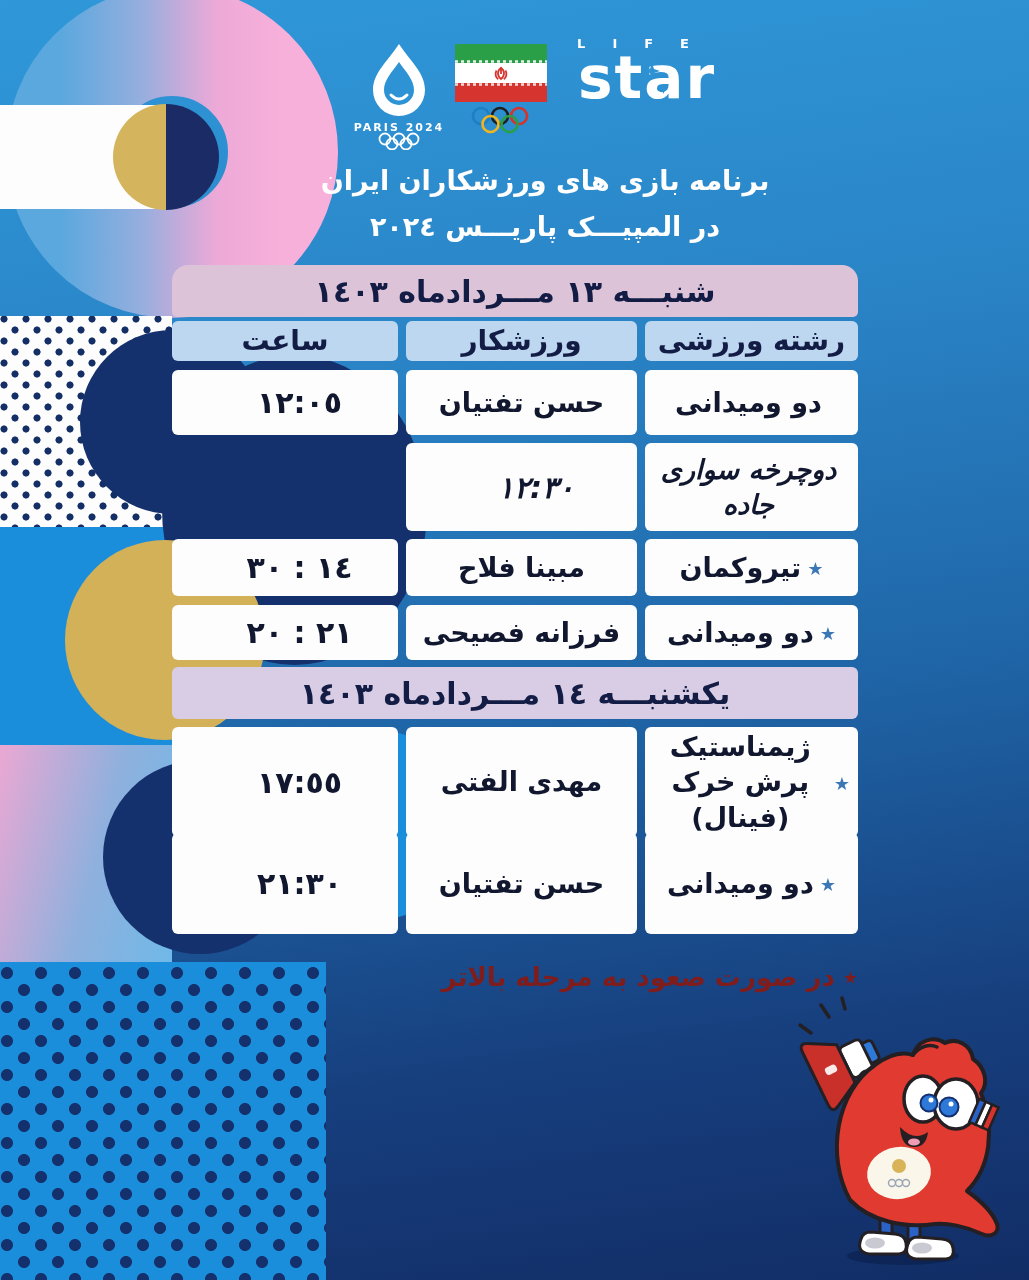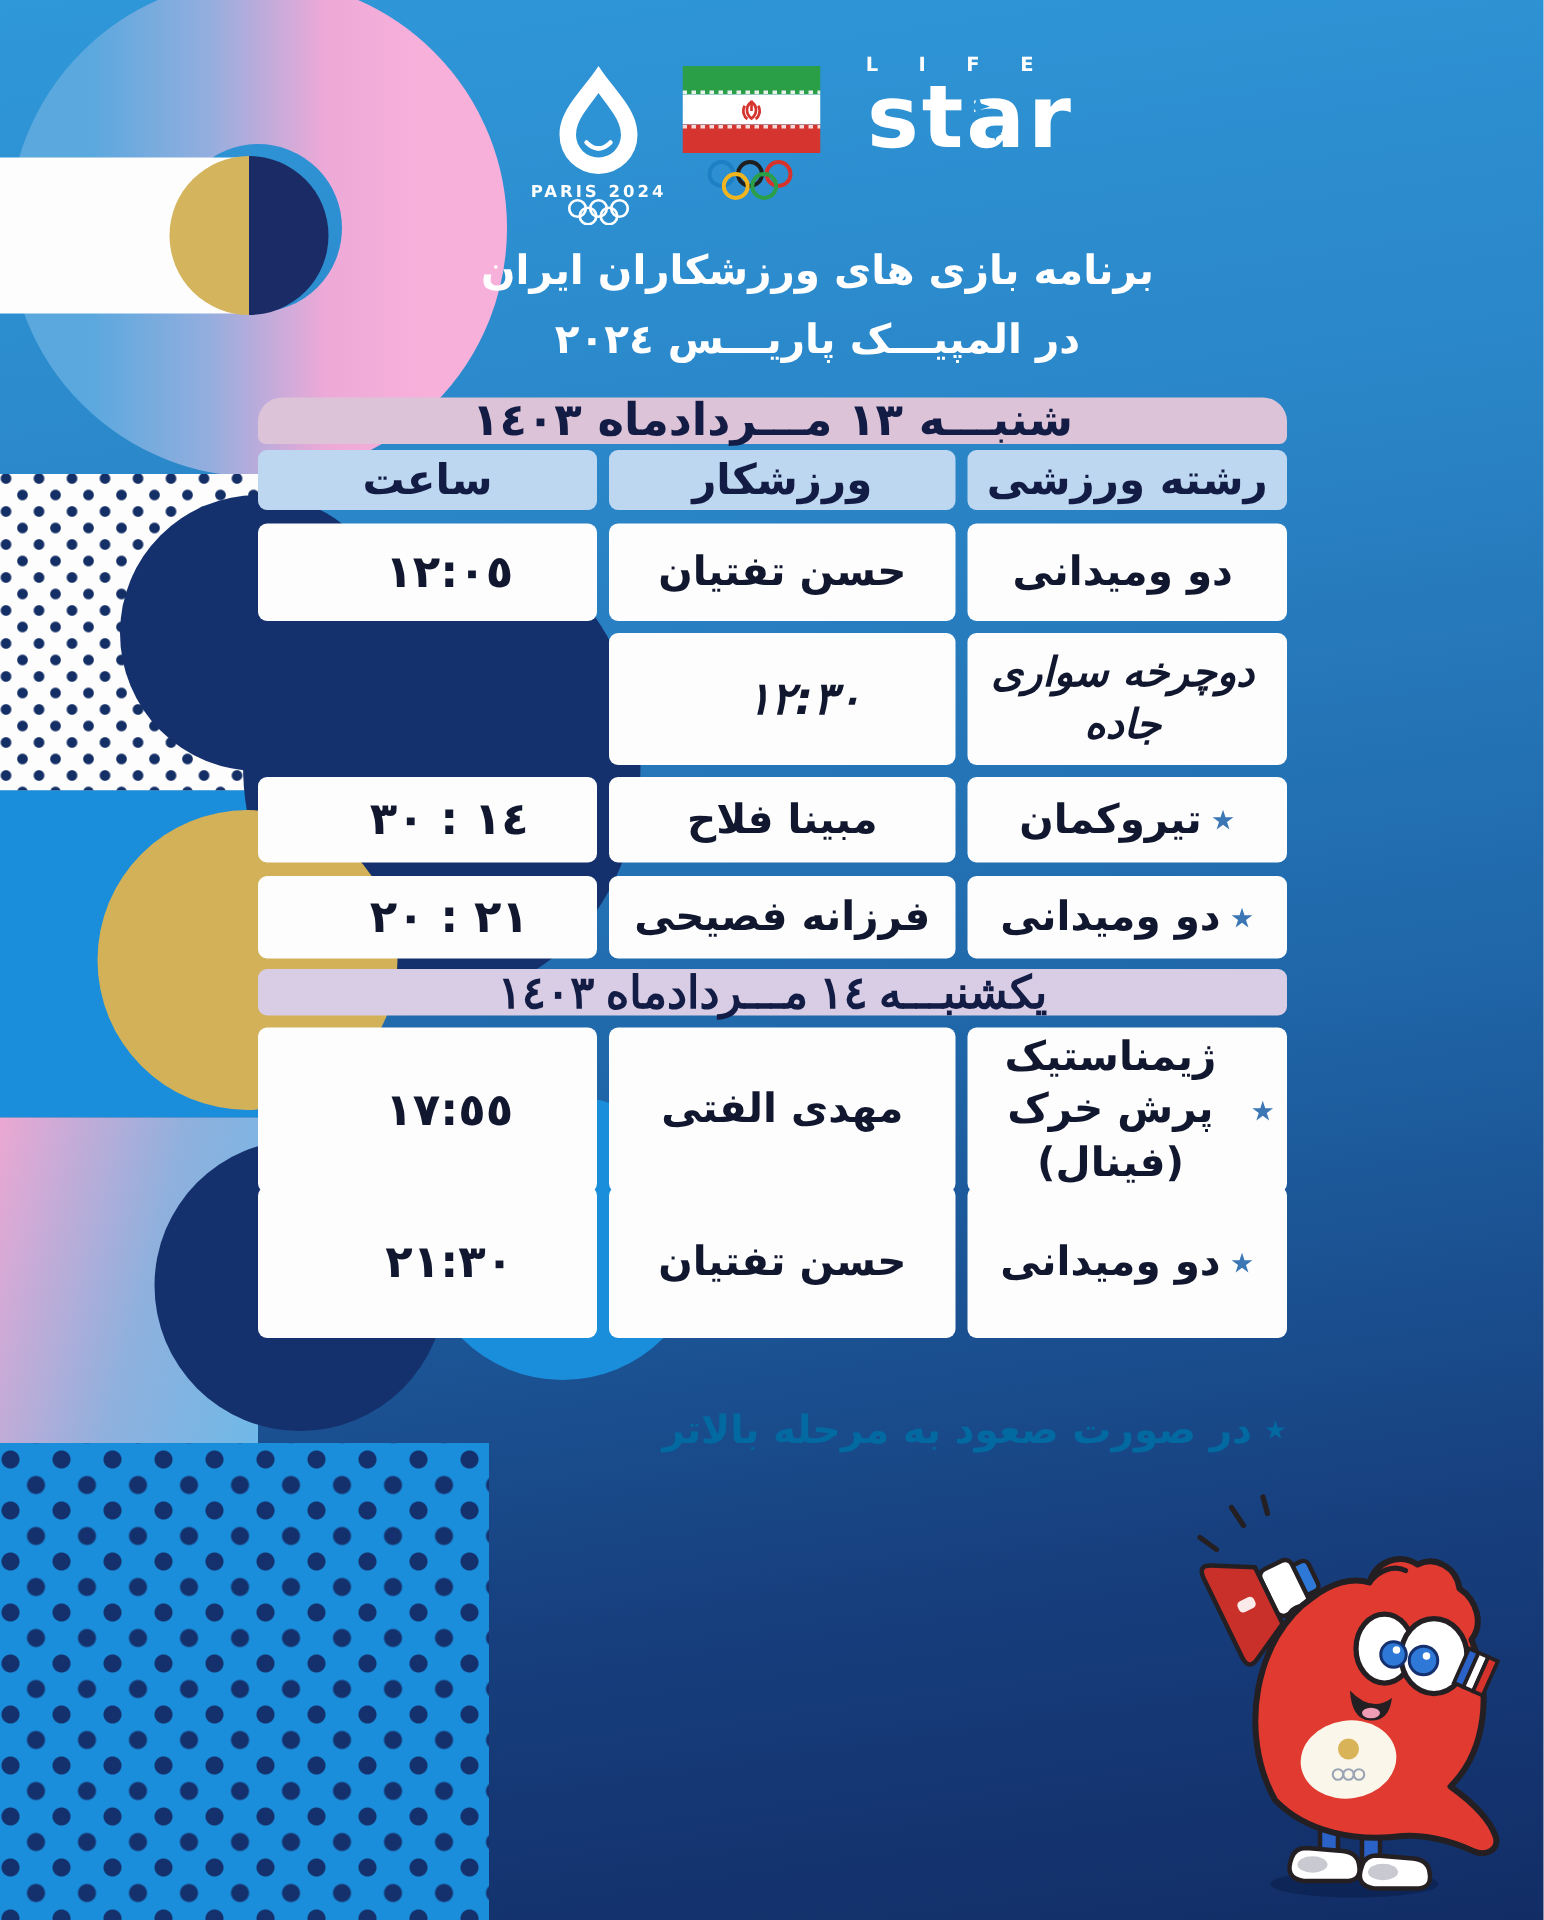--- a/index.html
+++ b/index.html
@@ -37,38 +37,38 @@
   .sparkle1{position:absolute;left:88px;top:14px;}
   .sparkle2{position:absolute;left:103px;top:36px;}
   .title-block{left:295px;top:162px;width:500px;text-align:center;color:#fff;direction:rtl;}
   .title-line1{font-size:27px;font-weight:bold;line-height:1.4;}
   .title-line2{font-size:27px;font-weight:bold;line-height:1.4;margin-top:8px;}
   
   .sched{left:172px;top:265px;width:686px;direction:rtl;}
   .t-row{display:grid;grid-template-columns:213px 231px 226px;column-gap:8px;}
   .cell{background:#fdfdfd;border-radius:6px;display:flex;align-items:center;justify-content:center;
     color:#10172e;font-weight:bold;text-align:center;padding:2px 8px;box-sizing:border-box;line-height:1.3;}
-  .day-band{background:#dcc3d8;border-radius:16px 16px 5px 5px;height:31px;display:flex;align-items:center;
+  .day-band{background:#dcc3d8;border-radius:16px 16px 5px 5px;height:52px;display:flex;align-items:center;
     justify-content:center;color:#131c44;font-size:30px;font-weight:bold;margin-bottom:4px;}
-  .day-band.second{background:#d8cde4;border-radius:6px;margin-bottom:8px;font-family:Liberation Serif, serif;}
+  .day-band.second{background:#d8cde4;border-radius:6px;margin-bottom:8px;}
   .head-row{margin-bottom:9px;}
   .head-row .cell{background:#bed7f1;color:#131c44;font-size:28px;height:48px;}
   .sport{font-size:27px;}
   .athlete{font-size:27px;}
   .time{font-size:30px;direction:ltr;padding-left:37px;}
   .star-mark{color:#3c77b5;font-size:30px;margin-left:6px;}
   .r1{height:65px;margin-bottom:8px;}
   .r2{height:88px;margin-bottom:8px;font-style:italic;}
   .r3{height:57px;margin-bottom:9px;}
   .r4{height:55px;margin-bottom:7px;}
   .r5{height:99px;margin-bottom:7px;}
   .r6{height:101px;}
   .t-row>.cell{height:100%;}
   
-  .footnote{right:171px;top:936px;direction:rtl;color:#0369a1;font-size:26px;font-weight:bold;}
+  .footnote{right:171px;top:960px;direction:rtl;color:#7f1d1d;font-size:26px;font-weight:bold;}
   .footnote .fstar{font-size:28px;margin-left:8px;}
   
   .mascot{left:795px;top:995px;}
 </style>
 </head>
 <body>
 
 <svg class="abs ring-svg" width="345" height="345">
   <defs>
     <linearGradient id="rg" x1="0" y1="0" x2="1" y2="0">

